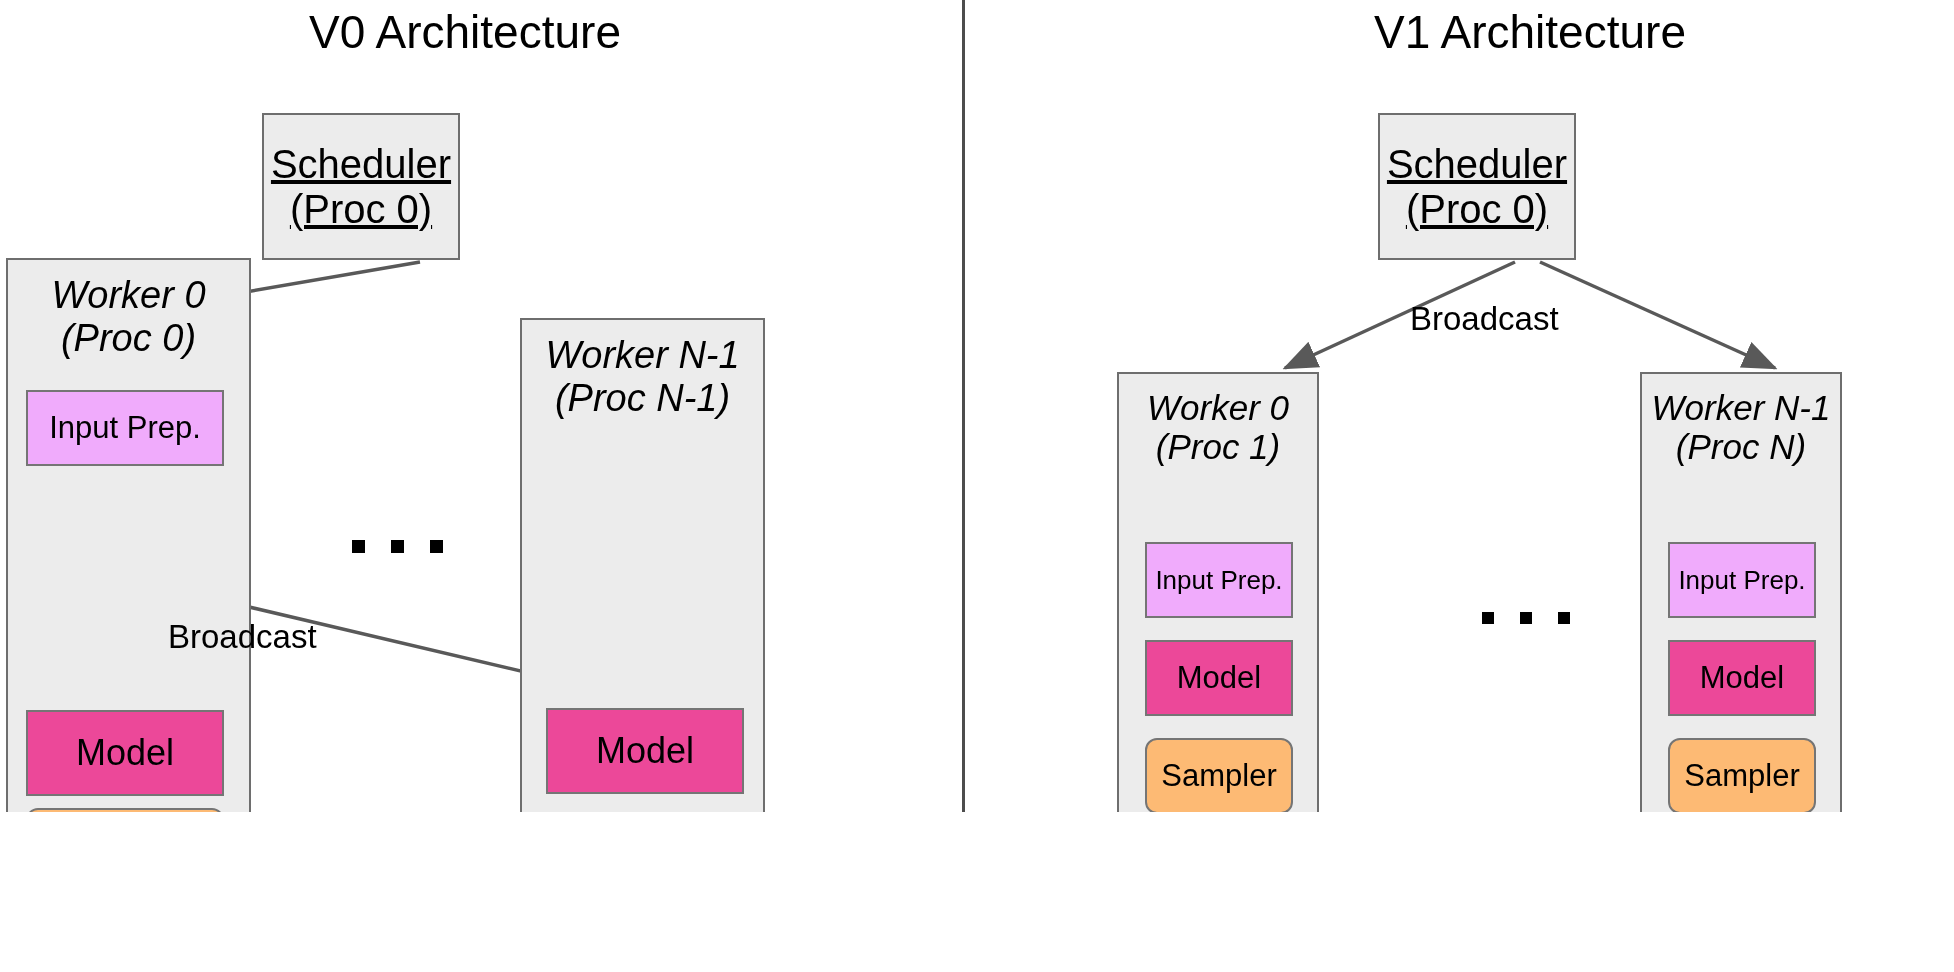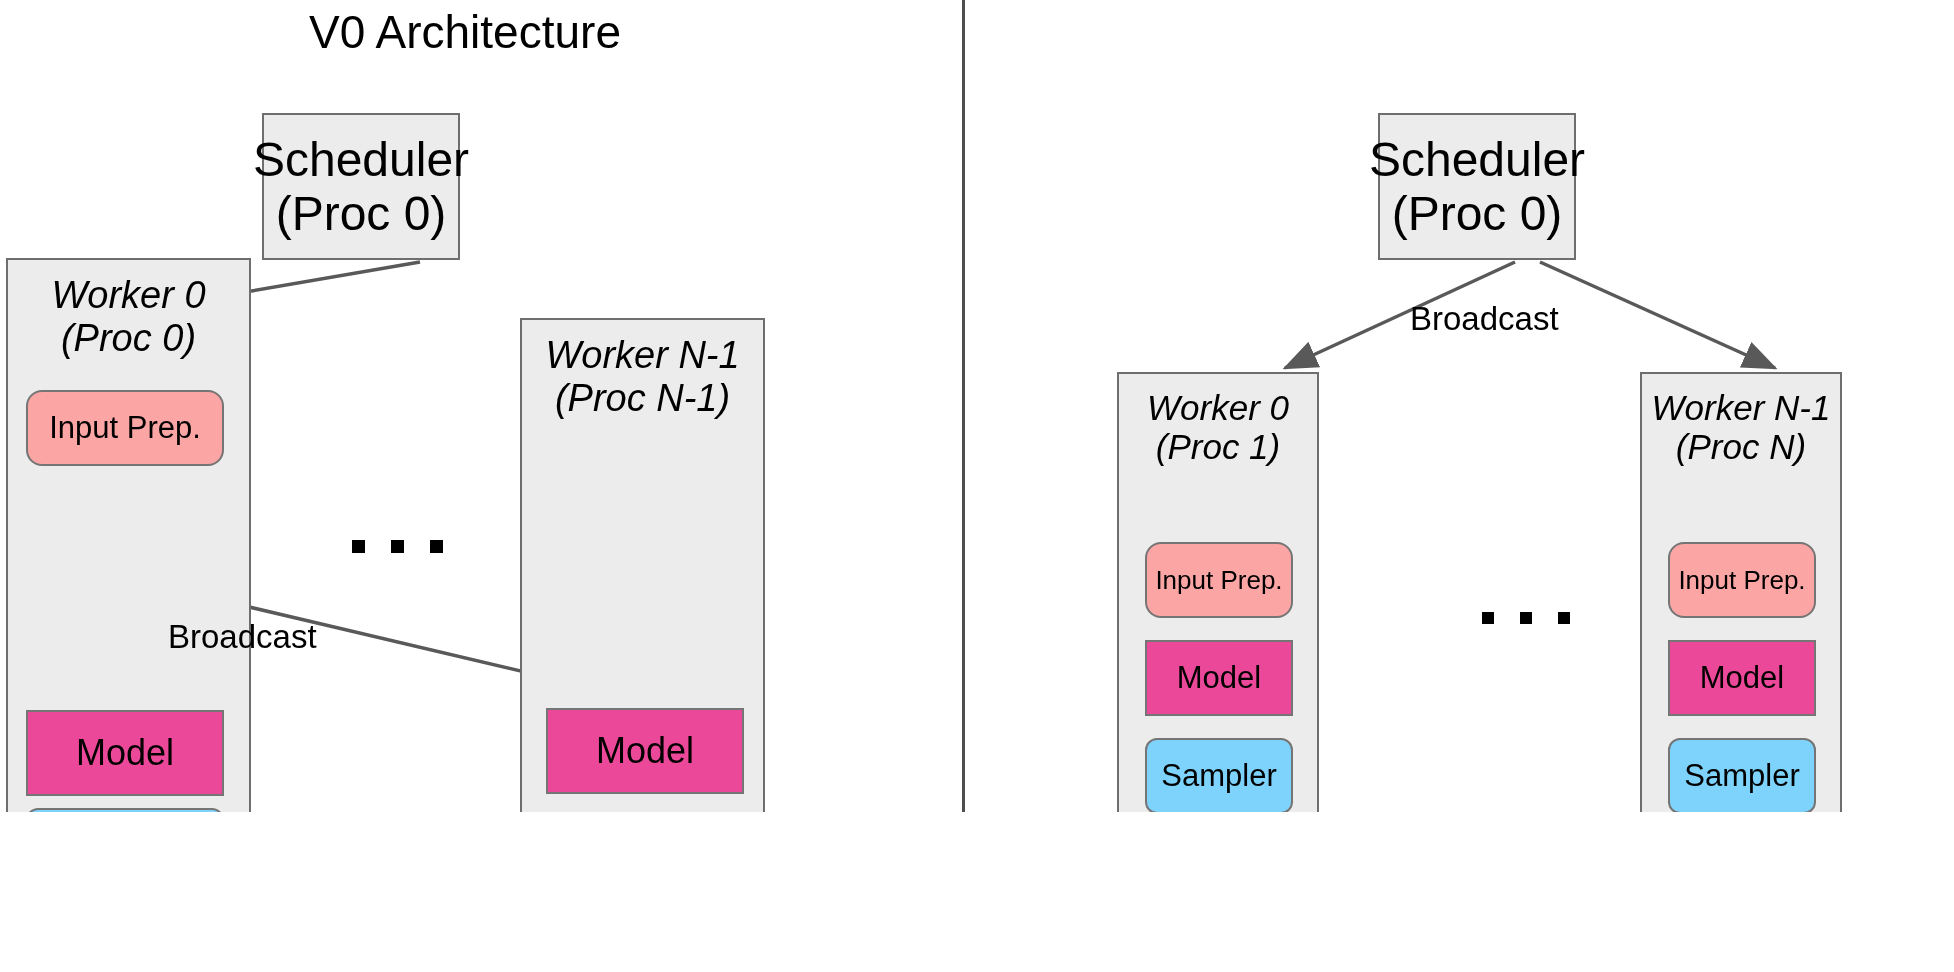--- a/index.html
+++ b/index.html
@@ -52,40 +52,41 @@
     white-space: pre-line;
     line-height: 1.12;
     color: #000;
   }
   .container-label {
     font-size: 38px;
     margin-top: 14px;
     font-style: italic;
   }
   .sched-label {
-    font-size: 48px;
+    font-size: 40px;
     justify-content: center;
     margin: auto 12px;
+    text-decoration: underline;
   }
   .scheduler {
     justify-content: center;
   }
   .leaf {
     position: absolute;
     box-sizing: border-box;
     border: 2px solid #757575;
     display: flex;
     align-items: center;
     justify-content: center;
     text-align: center;
   }
   .leaf span { line-height: 1.1; }
-  .fill-input { background: #fca5a5; border-radius: 16px; }
+  .fill-input { background: #f0abfc; }
   .fill-model { background: #ec4899; }
-  .fill-sampler { background: #7dd3fc; border-radius: 12px; }
+  .fill-sampler { background: #fdba74; border-radius: 12px; }
   .edge-label {
     position: absolute;
     font-size: 33px;
     color: #000000;
     white-space: nowrap;
   }
   .ellipsis {
     position: absolute;
     display: flex;
     align-items: center;
@@ -155,20 +156,21 @@
 
   <div class="node" style="left:520px; top:318px; width:245px; height:654px;">
     <div class="node-label container-label">Worker N-1
 (Proc N-1)</div>
   </div>
 
   <div class="leaf fill-model" style="left:546px; top:708px; width:198px; height:86px; font-size:36px;">
     <span>Model</span>
   </div>
 
+  <div class="panel-title" style="left:1185px; top:8px; width:690px;">V1 Architecture</div>
 
   <div class="node scheduler" style="left:1378px; top:113px; width:198px; height:147px;">
     <div class="node-label sched-label">Scheduler
 (Proc 0)</div>
   </div>
 
   <div class="edge-label" style="left:1410px; top:300px;">Broadcast</div>
 
   <div class="node" style="left:1117px; top:372px; width:202px; height:540px;">
     <div class="node-label container-label" style="font-size:35px;">Worker 0

